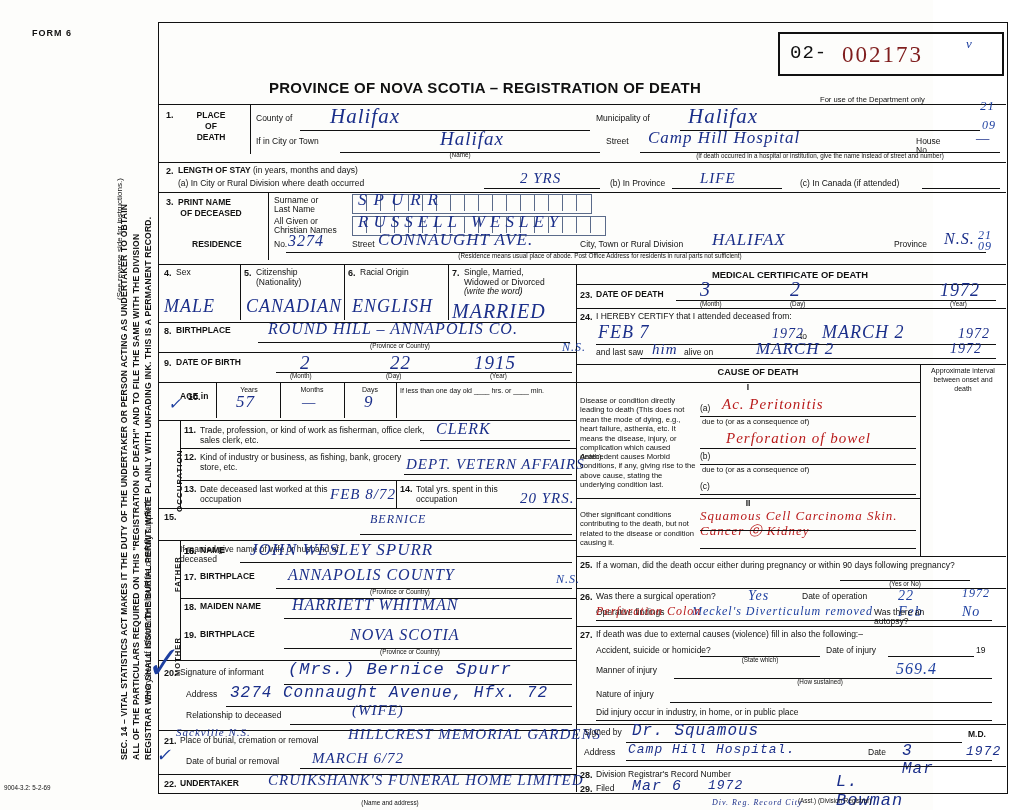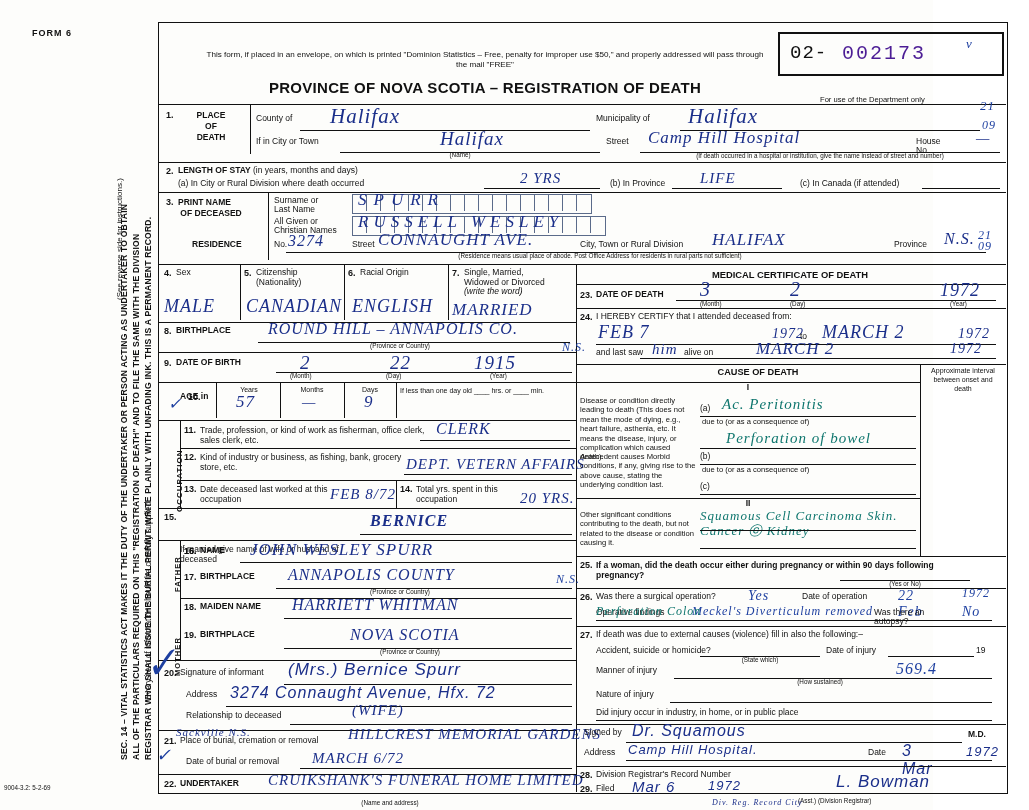--- a/index.html
+++ b/index.html
@@ -7,35 +7,35 @@
   .sheet{position:absolute;left:0;top:0;width:933px;height:810px;background:#fdfdfb;}
   .abs{position:absolute;}
   .lbl{font-size:8.5px;line-height:1.05;color:#111;}
   .lbl.b{font-weight:bold;}
   .tiny{font-size:7px;line-height:1.05;}
   .tiny2{font-size:6.3px;line-height:1.05;}
   .ital{font-style:italic;}
   .ctr{text-align:center;}
   .hand{font-family:"Liberation Serif",serif;color:#1b2f8a;font-style:italic;letter-spacing:1px;}
   .hand.blue{color:#1d3fa0;}
-  .hand.red{color:#0f766e;}
+  .hand.red{color:#b91c1c;}
   .box{border:1px solid #111;}
   .hline{background:#111;height:1px;}
   .vline{background:#111;width:1px;}
   .cellgrid{display:flex;}
   .cellgrid div{width:14px;height:16px;border-right:1px solid #5b6b8a;box-sizing:border-box;}
   .cellgrid div:last-child{border-right:none;}
   .rot{transform-origin:0 0;}
   .hdr-title{font-size:15px;font-weight:bold;letter-spacing:.3px;}
   .num{font-weight:bold;font-size:9px;}
   .formno{font-size:9px;letter-spacing:1px;font-weight:bold;}
   .regbox{border:2px solid #111;}
-  .regnum{font-family:Liberation Mono, monospace;font-size:20px;letter-spacing:2px;color:#4c1d95;}
+  .regnum{font-family:Liberation Serif, serif;font-size:23px;letter-spacing:2px;color:#7f1d1d;}
   .stamp{font-family:"Liberation Mono",monospace;font-size:19px;letter-spacing:1px;color:#111;}
-  .sig{font-family:Liberation Sans, sans-serif;font-style:italic;}
+  .sig{font-family:Liberation Mono, monospace;font-style:italic;}
 </style>
 </head>
 <body>
 
 <div class="sheet">
 
   <div class="abs formno" style="left:32px;top:28px;">FORM 6</div>
   <div class="abs tiny2" style="left:4px;top:785px;">9004-3.2: 5-2-69</div>
 
   <div class="abs rot" style="left:118px;top:760px;transform:rotate(-90deg);width:560px;">
@@ -43,21 +43,20 @@
   </div>
   <div class="abs rot" style="left:144px;top:700px;transform:rotate(-90deg);width:450px;">
     <div class="lbl" style="font-size:8.4px;">Every item of information should be carefully supplied.</div>
   </div>
   <div class="abs rot" style="left:116px;top:300px;transform:rotate(-90deg);width:180px;">
     <div class="lbl" style="font-size:8px;">(See reverse side for instructions.)</div>
   </div>
 
   <div class="abs box" style="left:158px;top:22px;width:848px;height:770px;border:1px solid #111;"></div>
 
-  <div class="abs lbl ctr" style="left:200px;top:50px;width:570px;line-height:10px;font-size:8.1px;">This form, if placed in an envelope, on which is printed "Dominion Statistics – Free, penalty for improper use $50," and properly addressed will pass through the mail "FREE"</div>
 
   <div class="abs hdr-title ctr" style="left:200px;top:79px;width:570px;">PROVINCE OF NOVA SCOTIA – REGISTRATION OF DEATH</div>
 
   <div class="abs regbox" style="left:778px;top:32px;width:222px;height:40px;">
     <div class="abs stamp" style="left:10px;top:8px;">02-</div>
     <div class="abs regnum" style="left:62px;top:8px;">002173</div>
     <div class="abs hand blue" style="left:186px;top:2px;font-size:13px;">v</div>
   </div>
   <div class="abs lbl" style="left:820px;top:96px;font-size:7.6px;">For use of the Department only</div>
 
@@ -175,21 +174,21 @@
   <div class="abs hand" style="left:246px;top:296px;font-size:18px;">CANADIAN</div>
   <div class="abs vline" style="left:344px;top:264px;height:56px;"></div>
 
   <div class="abs num" style="left:348px;top:268px;">6.</div>
   <div class="abs lbl" style="left:360px;top:268px;">Racial Origin</div>
   <div class="abs hand" style="left:352px;top:296px;font-size:18px;">ENGLISH</div>
   <div class="abs vline" style="left:448px;top:264px;height:56px;"></div>
 
   <div class="abs num" style="left:452px;top:268px;">7.</div>
   <div class="abs lbl" style="left:464px;top:268px;width:110px;line-height:9.5px;">Single, Married,<br>Widowed or Divorced<br><span class="ital">(write the word)</span></div>
-  <div class="abs hand" style="left:452px;top:300px;font-size:17px;font-style:italic;">MARRIED</div>
+  <div class="abs hand" style="left:452px;top:300px;font-size:20px;font-style:italic;">MARRIED</div>
 
   <div class="abs lbl b ctr" style="left:580px;top:270px;width:420px;font-size:9.4px;">MEDICAL CERTIFICATE OF DEATH</div>
   <div class="abs hline" style="left:576px;top:284px;width:430px;"></div>
   <div class="abs num" style="left:580px;top:290px;">23.</div>
   <div class="abs lbl b" style="left:596px;top:290px;">DATE OF DEATH</div>
   <div class="abs hand" style="left:700px;top:278px;font-size:20px;">3</div>
   <div class="abs hand" style="left:790px;top:278px;font-size:20px;">2</div>
   <div class="abs hand" style="left:940px;top:280px;font-size:18px;">1972</div>
   <div class="abs hline" style="left:676px;top:300px;width:320px;"></div>
   <div class="abs tiny2" style="left:700px;top:301px;">(Month)</div>
@@ -268,21 +267,21 @@
   <div class="abs lbl" style="left:200px;top:484px;width:128px;line-height:10px;">Date deceased last worked at this occupation</div>
   <div class="abs hand" style="left:330px;top:486px;font-size:15px;">FEB 8/72</div>
   <div class="abs vline" style="left:396px;top:480px;height:28px;"></div>
   <div class="abs num" style="left:400px;top:484px;">14.</div>
   <div class="abs lbl" style="left:416px;top:484px;width:110px;line-height:10px;">Total yrs. spent in this occupation</div>
   <div class="abs hand" style="left:520px;top:490px;font-size:15px;">20 YRS.</div>
 
   <div class="abs hline" style="left:158px;top:508px;width:418px;"></div>
   <div class="abs num" style="left:164px;top:512px;">15.</div>
   <div class="abs lbl" style="left:180px;top:512px;width:180px;line-height:10px;margin-top:32px;">If married give name of wife or husband of deceased</div>
-  <div class="abs hand" style="left:370px;top:512px;font-size:16px;font-weight:bold;">BERNICE</div>
+  <div class="abs hand" style="left:370px;top:512px;font-size:12px;">BERNICE</div>
   <div class="abs hline" style="left:360px;top:534px;width:212px;"></div>
 
   <div class="abs hline" style="left:158px;top:540px;width:418px;"></div>
   <div class="abs rot" style="left:174px;top:592px;transform:rotate(-90deg);">
     <div class="lbl b" style="font-size:7.6px;letter-spacing:1px;">FATHER</div>
   </div>
   <div class="abs rot" style="left:174px;top:676px;transform:rotate(-90deg);">
     <div class="lbl b" style="font-size:7.6px;letter-spacing:1px;">MOTHER</div>
   </div>
   <div class="abs vline" style="left:180px;top:540px;height:120px;"></div>
@@ -363,21 +362,21 @@
 
   <div class="abs hline" style="left:576px;top:498px;width:344px;"></div>
   <div class="abs lbl b ctr" style="left:576px;top:499px;width:344px;">II</div>
   <div class="abs lbl" style="left:580px;top:510px;width:116px;line-height:9.4px;font-size:7.6px;">Other significant conditions contributing to the death, but not related to the disease or condition causing it.</div>
   <div class="abs hand red" style="left:700px;top:508px;width:220px;font-size:13px;line-height:15px;">Squamous Cell Carcinoma Skin. Cancer ⓒ Kidney</div>
   <div class="abs hline" style="left:700px;top:530px;width:216px;"></div>
   <div class="abs hline" style="left:700px;top:548px;width:216px;"></div>
 
   <div class="abs hline" style="left:576px;top:556px;width:430px;"></div>
   <div class="abs num" style="left:580px;top:560px;">25.</div>
-  <div class="abs lbl" style="left:596px;top:560px;width:380px;line-height:10px;font-weight:bold;">If a woman, did the death occur either during pregnancy or within 90 days following pregnancy?</div>
+  <div class="abs lbl" style="left:596px;top:560px;width:380px;line-height:10px;">If a woman, did the death occur either during pregnancy or within 90 days following pregnancy?</div>
   <div class="abs hline" style="left:840px;top:580px;width:130px;"></div>
   <div class="abs tiny2 ctr" style="left:860px;top:581px;width:90px;">(Yes or No)</div>
 
   <div class="abs hline" style="left:576px;top:588px;width:430px;"></div>
   <div class="abs num" style="left:580px;top:592px;">26.</div>
   <div class="abs lbl" style="left:596px;top:592px;">Was there a surgical operation?</div>
   <div class="abs hand blue" style="left:748px;top:588px;font-size:14px;">Yes</div>
   <div class="abs lbl" style="left:802px;top:592px;">Date of operation</div>
   <div class="abs hand blue" style="left:898px;top:588px;font-size:14px;">22 Feb</div>
   <div class="abs hand blue" style="left:962px;top:586px;font-size:12px;">1972</div>

